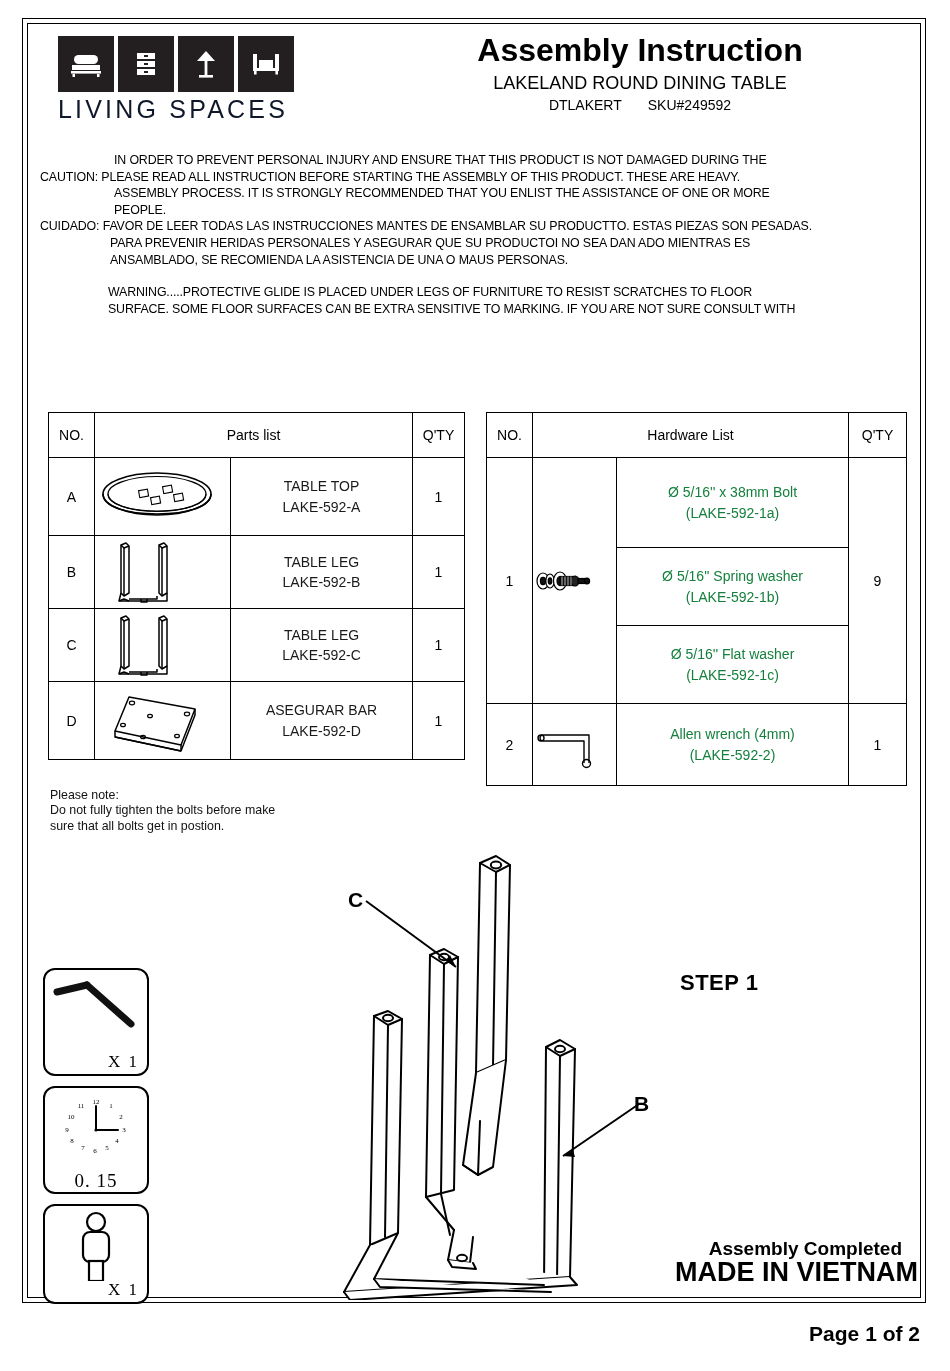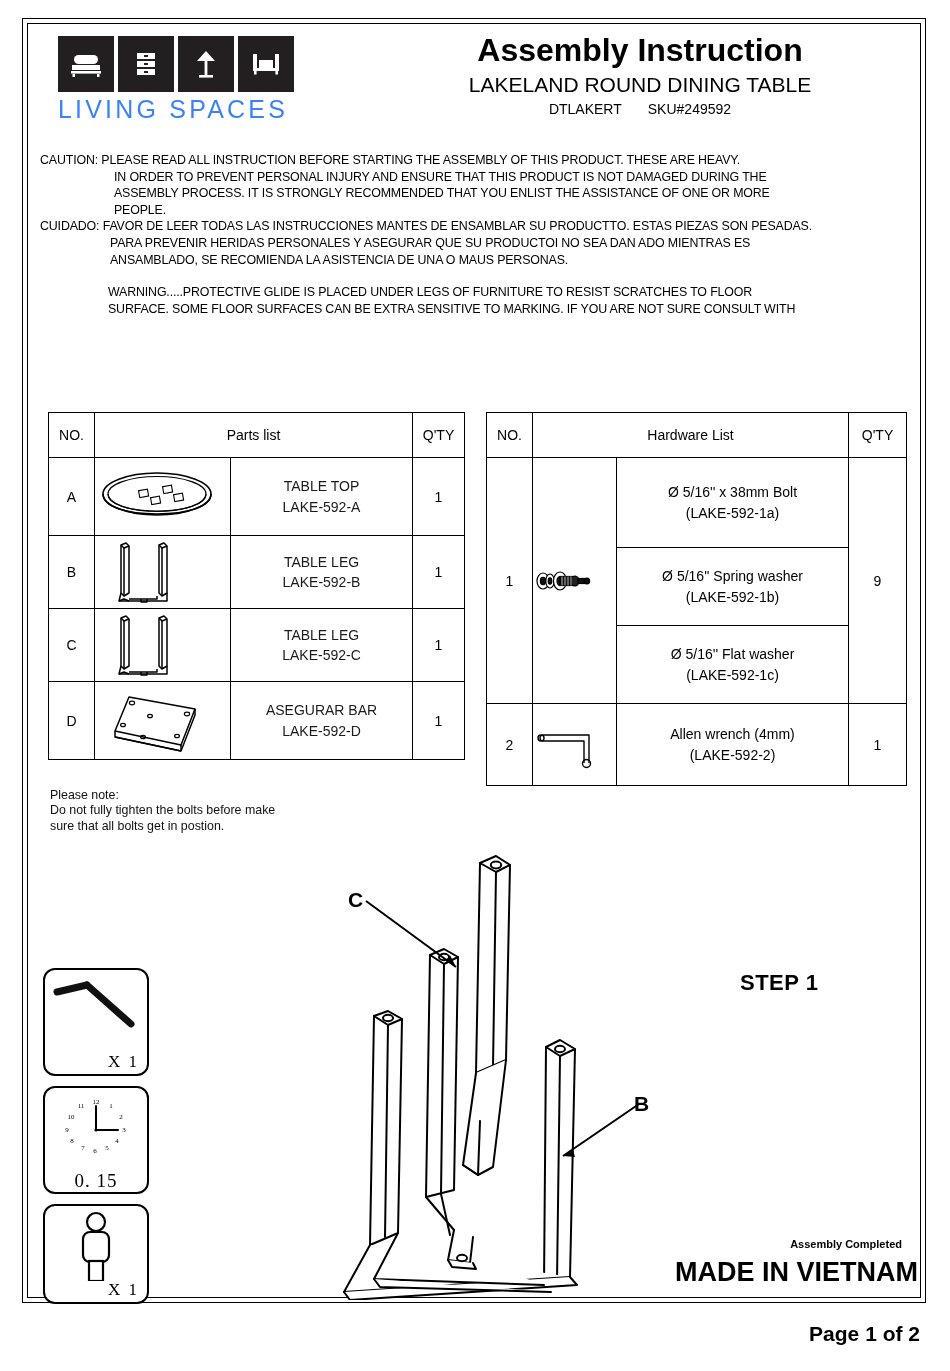--- a/index.html
+++ b/index.html
@@ -63,38 +63,38 @@
     display: flex;
     align-items: center;
     justify-content: center;
   }
   .logo-word {
     font-family: "Liberation Sans", sans-serif;
     font-size: 25px;
     letter-spacing: 3.2px;
     font-weight: 400;
     margin-top: 3px;
-    color: #3b82f6;
+    color: #0f172a;
     white-space: nowrap;
   }
   .title-block {
     position: absolute;
     left: 330px;
     top: 0;
     width: 540px;
     text-align: center;
   }
   .doc-title {
     font-size: 32px;
     font-weight: bold;
     letter-spacing: 0px;
     line-height: 1.15;
   }
   .doc-sub1 {
-    font-size: 21px;
+    font-size: 18px;
     font-weight: normal;
     line-height: 1.35;
     margin-top: 2px;
   }
   .doc-sub2 {
     font-size: 14px;
     font-weight: normal;
     line-height: 1.35;
     margin-top: 1px;
   }
@@ -164,21 +164,21 @@
     text-align: center;
     font-weight: bold;
     font-size: 15px;
     vertical-align: middle;
   }
   .hw-desc-cell {
     vertical-align: middle;
     padding-left: 14px;
     font-size: 14.5px;
     line-height: 1.45;
-    color: #000000;
+    color: #15803d;
     border-left: 1.3px solid #000;
     border-right: 1.3px solid #000;
   }
   .hw-sub-top { border-top: none; }
   .hw-sub-mid { border-top: 1.3px solid #000; border-bottom: 1.3px solid #000; }
   .hw-sub-bot { border-bottom: none; }
 
   
   .please-note {
     position: absolute;
@@ -239,31 +239,31 @@
   }
   .label-b {
     position: absolute;
     left: 634px;
     top: 1092px;
     font-size: 21px;
     font-weight: bold;
   }
   .step-label {
     position: absolute;
-    left: 740px;
+    left: 680px;
     top: 970px;
     font-size: 22px;
     font-weight: bold;
     letter-spacing: 0.5px;
   }
   .assembly-completed {
     position: absolute;
     right: 48px;
     top: 1238px;
-    font-size: 11px;
+    font-size: 19px;
     font-weight: bold;
     text-align: left;
   }
   .made-in {
     position: absolute;
     right: 32px;
     top: 1257px;
     font-size: 27px;
     font-weight: bold;
     text-align: right;
@@ -332,22 +332,22 @@
 
     <div class="title-block">
       <div class="doc-title">Assembly Instruction</div>
       <div class="doc-sub1">LAKELAND ROUND DINING TABLE</div>
       <div class="doc-sub2"><span>DTLAKERT</span><span class="sku-gap"></span><span>SKU#249592</span></div>
     </div>
   </div>
 
   <div class="notices">
     <div>
+      <div class="notice-row notice-indent">IN ORDER TO PREVENT PERSONAL INJURY AND ENSURE THAT THIS PRODUCT IS NOT DAMAGED DURING THE</div>
       <div class="notice-row">CAUTION: PLEASE READ ALL INSTRUCTION BEFORE STARTING THE ASSEMBLY OF THIS PRODUCT. THESE ARE HEAVY.</div>
-      <div class="notice-row notice-indent">IN ORDER TO PREVENT PERSONAL INJURY AND ENSURE THAT THIS PRODUCT IS NOT DAMAGED DURING THE</div>
       <div class="notice-row notice-indent">ASSEMBLY PROCESS. IT IS STRONGLY RECOMMENDED THAT YOU ENLIST THE ASSISTANCE OF ONE OR MORE</div>
       <div class="notice-row notice-indent">PEOPLE.</div>
     </div>
     <div>
       <div class="notice-row">CUIDADO: FAVOR DE LEER TODAS LAS INSTRUCCIONES MANTES DE ENSAMBLAR SU PRODUCTTO. ESTAS PIEZAS SON PESADAS.</div>
       <div class="notice-row notice-indent-es">PARA PREVENIR HERIDAS PERSONALES Y ASEGURAR QUE SU PRODUCTOI NO SEA DAN ADO MIENTRAS ES</div>
       <div class="notice-row notice-indent-es">ANSAMBLADO, SE RECOMIENDA LA ASISTENCIA DE UNA O MAUS PERSONAS.</div>
     </div>
     <div class="blockgap"></div>
     <div class="warn-block">

